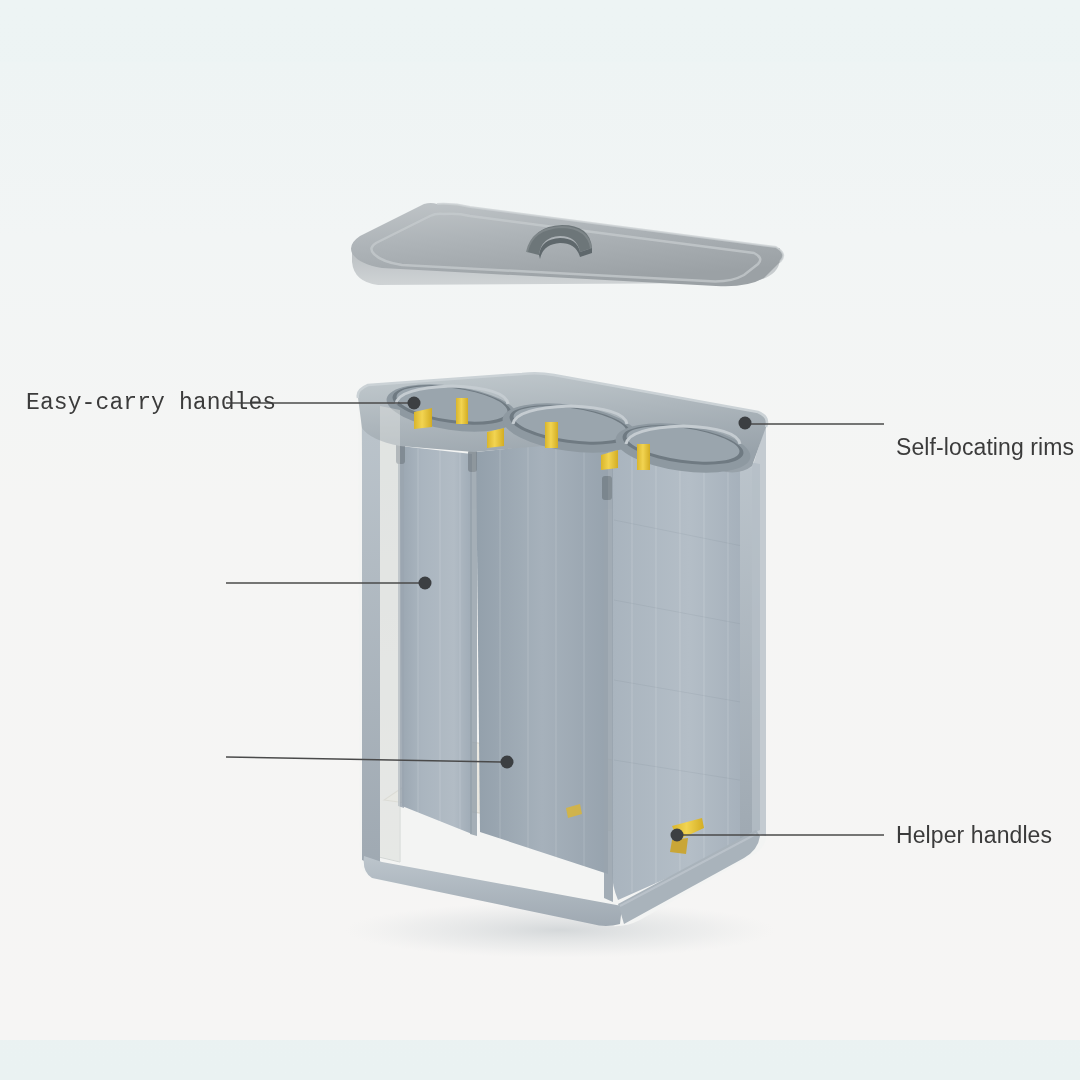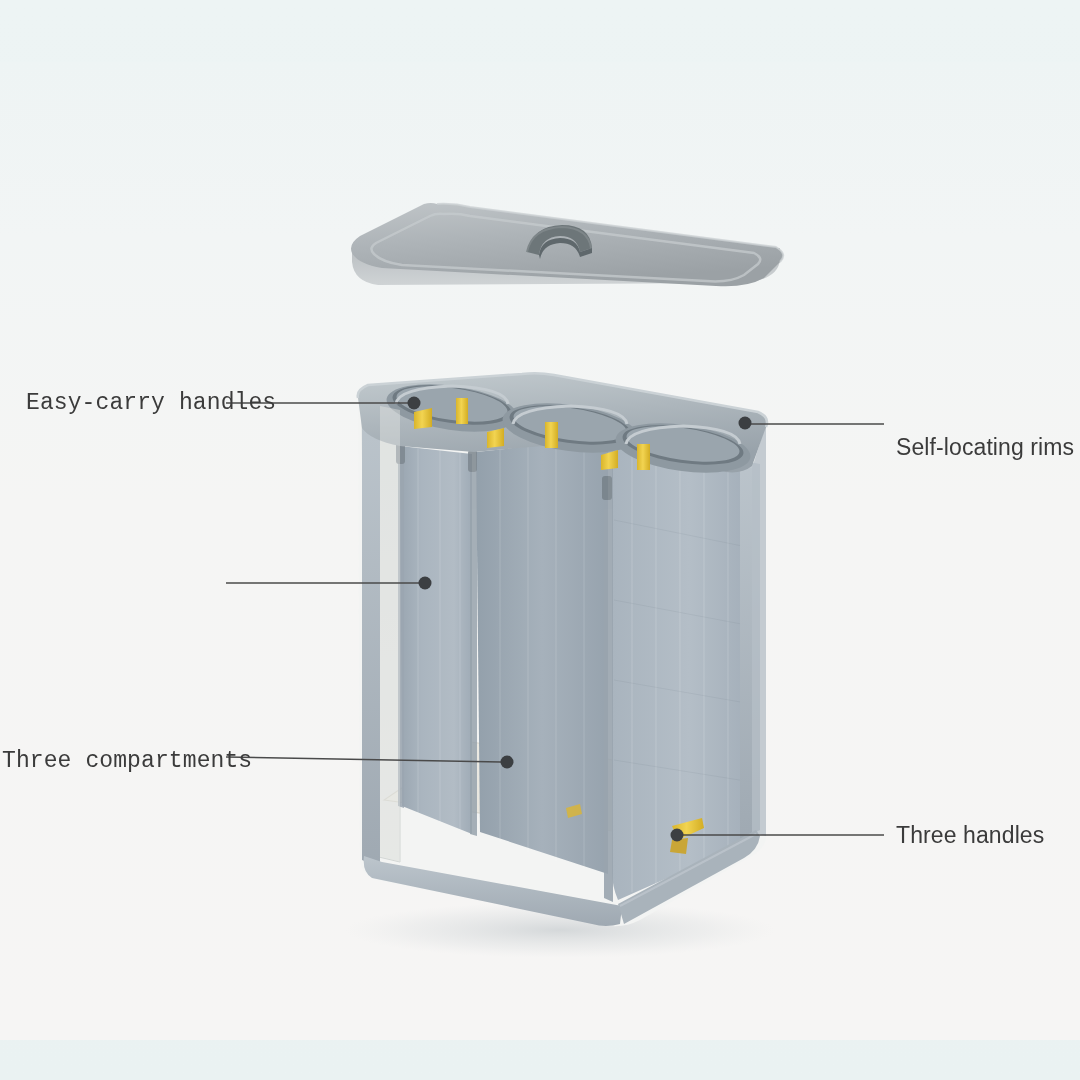--- a/index.html
+++ b/index.html
@@ -251,17 +251,16 @@
         <line x1="683" y1="835" x2="884" y2="835" stroke="#4a4a4a" stroke-width="1.4"></line>
         <circle cx="677" cy="835" r="6.5" fill="#3c3f42"></circle>
       </g>
   </svg>
 
   <div class="label left" style="left:26px;top:392px;">Easy-carry handles</div>
 
   <div class="label right" style="left:896px;top:413px;margin-top:23px;">Self-locating rims</div>
 
 
-  <div class="label left" style="left:2px;top:750px;">Three compartments</div>
-
-  <div class="label right" style="left:896px;top:824px;">Three handles</div>
+
+  <div class="label right" style="left:896px;top:824px;">Helper handles</div>
 
 </div>
 
 </body></html>

